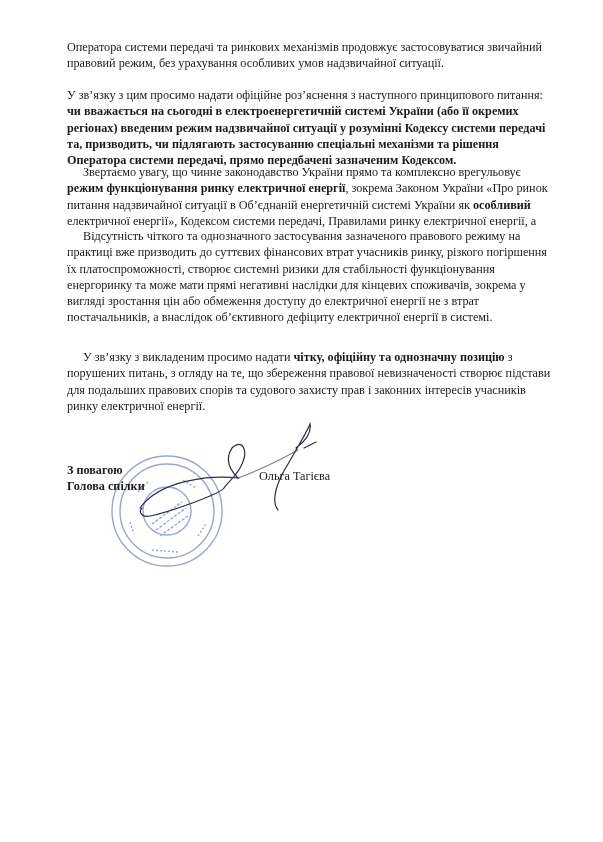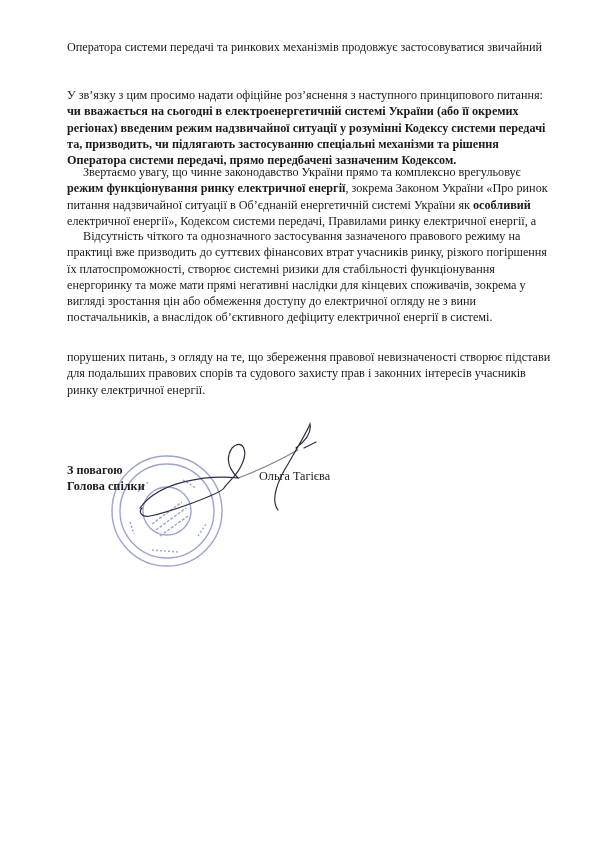--- a/index.html
+++ b/index.html
@@ -25,43 +25,45 @@
   .stamp { position: absolute; left: 108px; top: 452px; width: 118px; height: 118px; }
   .signature { position: absolute; left: 120px; top: 420px; width: 230px; height: 120px; }
 </style>
 </head>
 <body>
 
 <div class="page">
 
   <p class="para p1">
       <span class="line"><span>Оператора системи передачі та ринкових механізмів продовжує застосовуватися звичайний</span></span>
+      <span class="line"><span>правовий режим, без урахування особливих умов надзвичайної ситуації.</span></span>
     </p>
   <p class="para p2">
       <span class="line"><span>У зв’язку з цим просимо надати офіційне роз’яснення з наступного принципового питання:</span></span>
       <span class="line"><b>чи вважається на сьогодні в електроенергетичній системі України (або її окремих</b></span>
       <span class="line"><b>регіонах) введеним режим надзвичайної ситуації у розумінні Кодексу системи передачі</b></span>
       <span class="line"><b>та, призводить, чи підлягають застосуванню спеціальні механізми та рішення</b></span>
       <span class="line"><b>Оператора системи передачі, прямо передбачені зазначеним Кодексом.</b></span>
     </p>
   <p class="para p3">
       <span class="line indent"><span>Звертаємо увагу, що чинне законодавство України прямо та комплексно врегульовує</span></span>
       <span class="line"><b>режим функціонування ринку електричної енергії</b><span>, зокрема Законом України «Про ринок</span></span>
       <span class="line"><span>питання надзвичайної ситуації в Об’єднаній енергетичній системі України як </span><b>особливий</b></span>
       <span class="line"><span>електричної енергії», Кодексом системи передачі, Правилами ринку електричної енергії, а</span></span>
     </p>
   <p class="para p4">
       <span class="line indent"><span>Відсутність чіткого та однозначного застосування зазначеного правового режиму на</span></span>
       <span class="line"><span>практиці вже призводить до суттєвих фінансових втрат учасників ринку, різкого погіршення</span></span>
       <span class="line"><span>їх платоспроможності, створює системні ризики для стабільності функціонування</span></span>
       <span class="line"><span>енергоринку та може мати прямі негативні наслідки для кінцевих споживачів, зокрема у</span></span>
-      <span class="line"><span>вигляді зростання цін або обмеження доступу до електричної огляду не з вини</span></span>
+      <span class="line"><span>вигляді зростання цін або обмеження доступу до електричної енергії не з втрат</span></span>
       <span class="line"><span>постачальників, а внаслідок об’єктивного дефіциту електричної енергії в системі.</span></span>
     </p>
   <p class="para p5">
+      <span class="line indent"><span>У зв’язку з викладеним просимо надати </span><b>чітку, офіційну та однозначну позицію</b><span> з</span></span>
       <span class="line"><span>порушених питань, з огляду на те, що збереження правової невизначеності створює підстави</span></span>
       <span class="line"><span>для подальших правових спорів та судового захисту прав і законних інтересів учасників</span></span>
       <span class="line"><span>ринку електричної енергії.</span></span>
     </p>
 
   <svg class="stamp" viewBox="0 0 118 118">
     <g id="stamp-g" fill="none" stroke-width="1.4" opacity="0.75" stroke="#7b86c4">
       <circle cx="59" cy="59" r="55"></circle>
       <circle cx="59" cy="59" r="47"></circle>
       <circle cx="59" cy="59" r="24"></circle>

